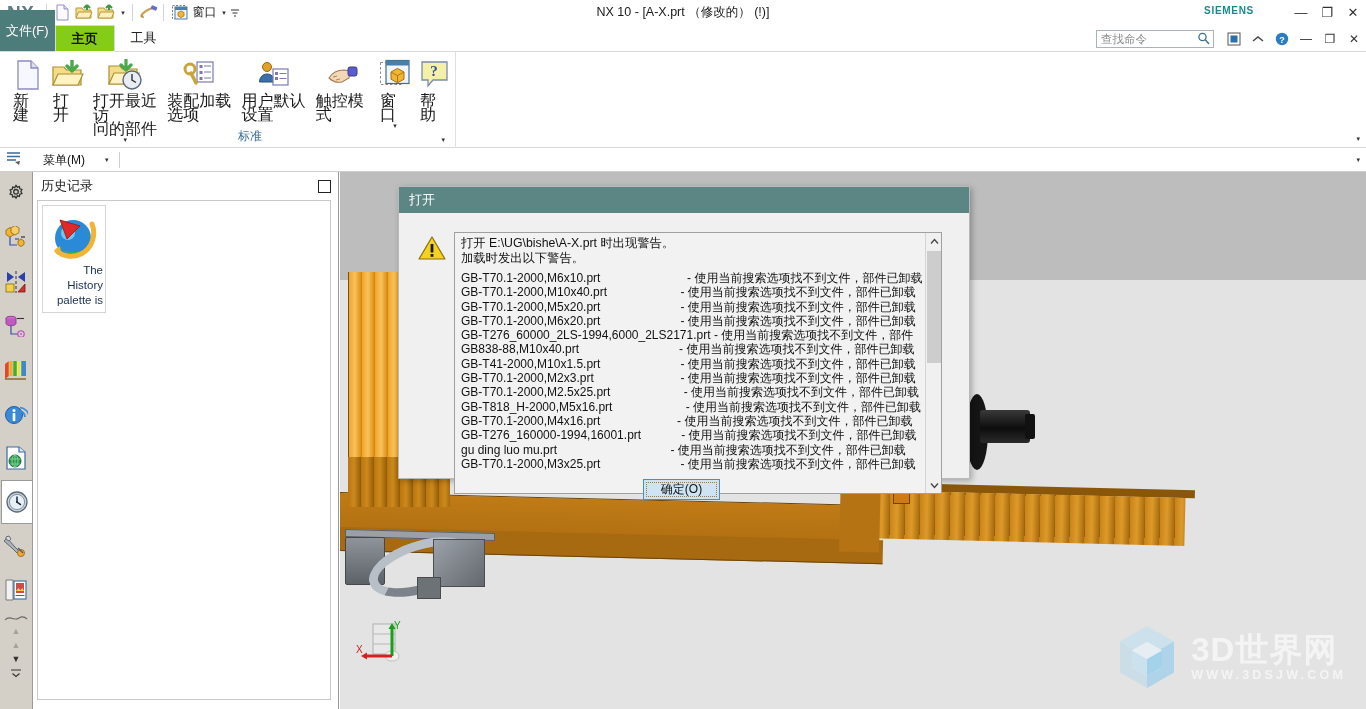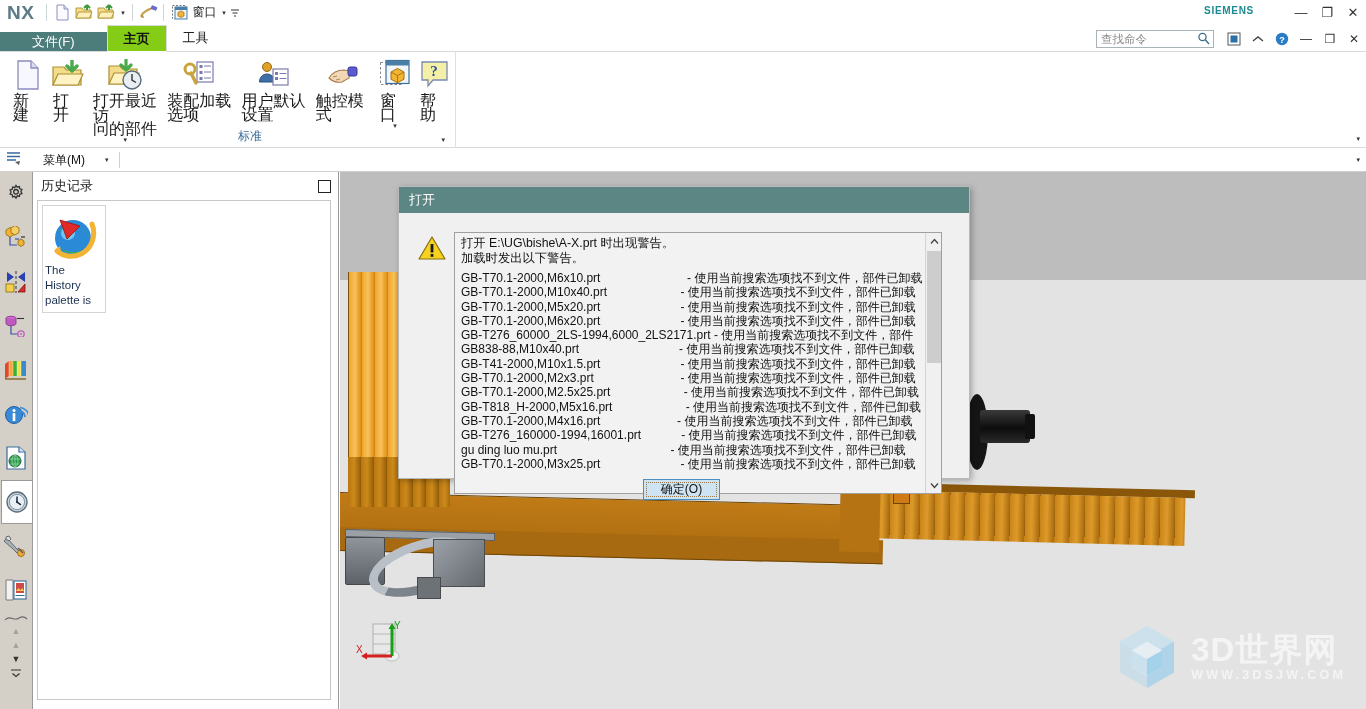--- a/index.html
+++ b/index.html
@@ -57,21 +57,21 @@
   .tabstrip {
     position: absolute; left: 0; top: 25px; width: 1366px; height: 27px;
     background: #ffffff; display: flex; align-items: flex-end;
     border-bottom: 1px solid #d9d9d9;
   }
   .tab {
     height: 27px; padding: 0 16px; display: flex; align-items: center;
     font-size: 13px; color: #222; position: relative;
   }
   .tab.file {
-    background: #4d7d7b; color: #fff; height: 19px; padding: 0 32px;
+    background: #4d7d7b; color: #fff; height: 41px; padding: 0 6px;
   }
   .tab.active {
     background: #84cc16; color: #111;
     border-left: 1px solid #d9d9d9; border-right: 1px solid #d9d9d9;
     border-top: 1px solid #d9d9d9;
     border-bottom: 1px solid #ffffff; margin-bottom: -1px; font-weight: bold;
   }
   .tab-search {
     position: absolute; right: 152px; top: 30px;
     width: 118px; height: 18px; background: #fff;
@@ -173,21 +173,21 @@
   .hist-body {
     position: absolute; left: 4px; top: 28px; width: 294px; height: 500px;
     border: 1px solid #c8c8c8; background: #fff; padding: 4px;
   }
   .hist-tile {
     width: 64px; border: 1px solid #d4d4d4; background: #fff;
     display: flex; flex-direction: column; align-items: center;
     padding: 6px 2px 4px 2px;
   }
   .hist-tile-label {
-    font-size: 11.5px; color: #1a2f4f; text-align: left;
+    font-size: 11.5px; color: #1a2f4f; text-align: right;
     line-height: 15px; margin-top: 3px;
   }
 
   
   .viewport {
     position: absolute; left: 340px; top: 172px; width: 1026px; height: 537px;
     background: #e3e3e3; overflow: hidden;
   }
   .vp-gray-top {
     position: absolute; left: 0; top: 0; width: 1026px; height: 108px;
@@ -405,20 +405,21 @@
     </div>
     <div class="win-label">窗口</div>
     <div class="qat-arrow">▾</div>
     <div class="qat-arrow">
       <svg width="10" height="10" viewBox="0 0 10 10">
           <path d="M1 2h8M2.5 5h5M4 8h2" stroke="#333" stroke-width="1.1"></path>
         </svg>
     </div>
   </div>
 
+  <div class="title-text">NX 10 - [A-X.prt （修改的）    (!)]</div>
   <div class="siemens">SIEMENS</div>
 
   <div class="wctrl" style="right:0;">
     <div class="wbtn">—</div>
     <div class="wbtn">❐</div>
     <div class="wbtn close">✕</div>
   </div>
 
   <div class="tabstrip">
     <div class="tab file">文件(F)</div>

